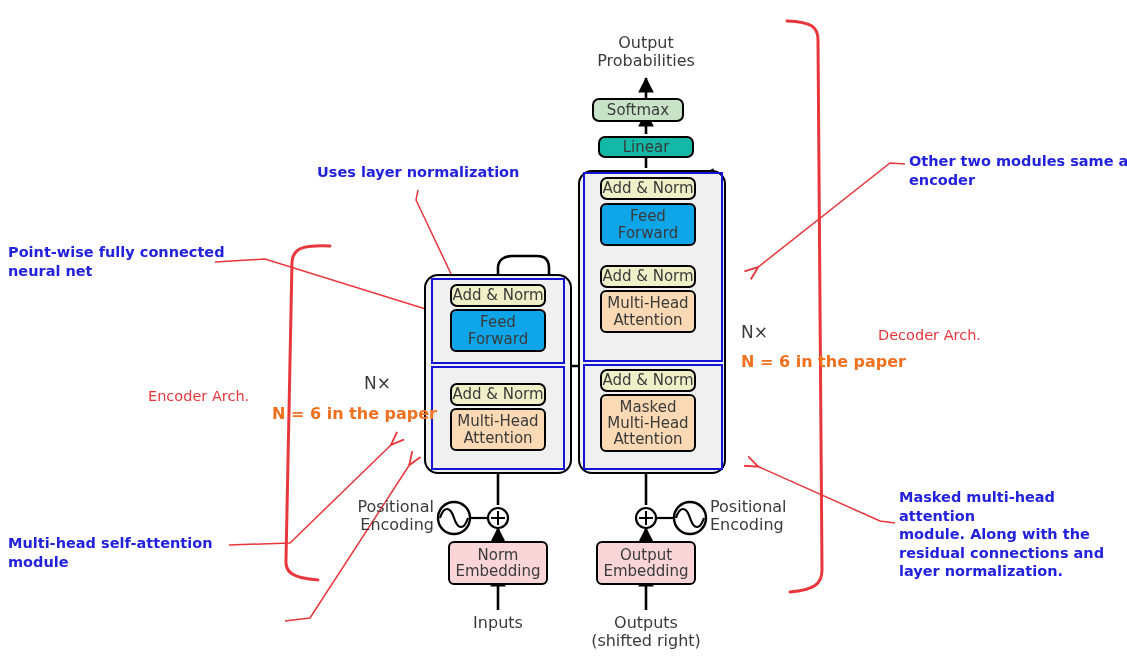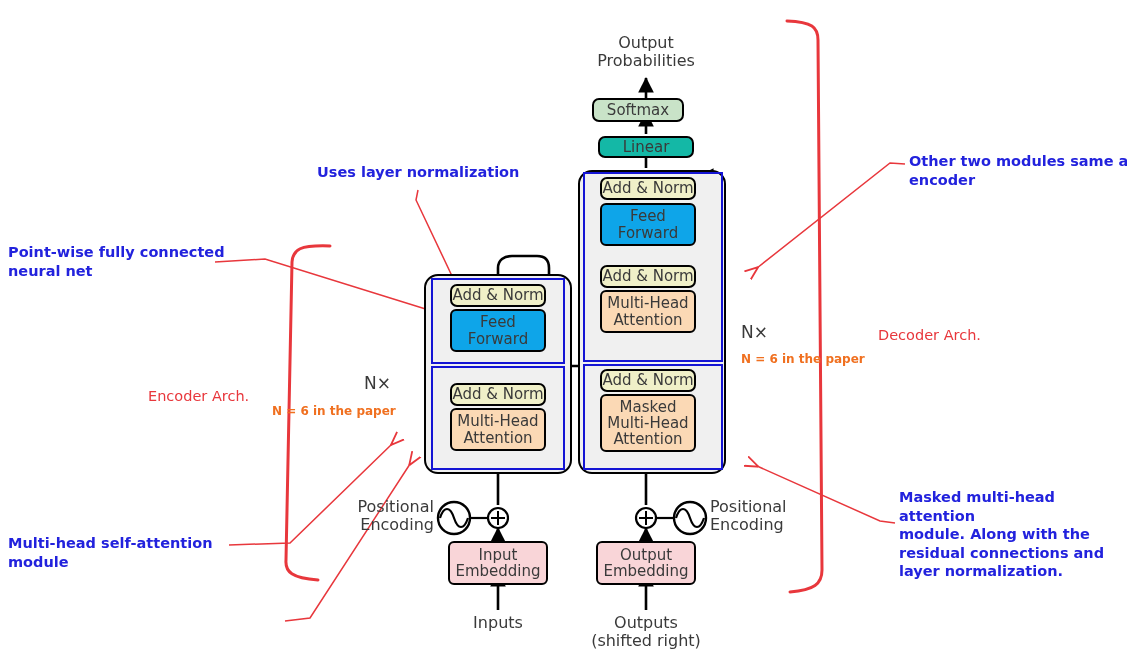--- a/index.html
+++ b/index.html
@@ -31,21 +31,21 @@
          font-family:"DejaVu Sans","Liberation Sans",sans-serif;}
 
   .nx{position:absolute;color:#3a3a3a;font-size:17px;
       font-family:"DejaVu Sans","Liberation Sans",sans-serif;}
 
   .note-blue{position:absolute;color:#2222dd;font-size:14.5px;font-weight:bold;
              line-height:1.28;white-space:pre-line;
              font-family:"DejaVu Sans","Liberation Sans",sans-serif;}
   .note-red{position:absolute;color:#e8373c;font-size:14.5px;
             font-family:"DejaVu Sans","Liberation Sans",sans-serif;}
-  .note-orange{position:absolute;color:#f07020;font-size:12px;font-weight:bold;
+  .note-orange{position:absolute;color:#f07020;font-size:16px;font-weight:bold;
                font-family:"DejaVu Sans","Liberation Sans",sans-serif;}
 </style>
 </head>
 <body>
 
 <div id="stage">
 
   <svg id="diagram" viewBox="0 0 1127 661">
     <defs>
       <marker id="ah" markerWidth="7" markerHeight="7" refX="5.6" refY="3" orient="auto">
@@ -185,21 +185,21 @@
   <div class="node blk addnorm" style="left:600px;top:369px;width:96px;">Add &amp; Norm</div>
   <div class="node blk mha" style="left:600px;top:394px;width:96px;height:58px;">Masked
 Multi-Head
 Attention</div>
 
   <div class="node blk linear" style="left:598px;top:136px;width:96px;">Linear</div>
   <div class="node blk softmax" style="left:592px;top:98px;width:92px;">Softmax</div>
   <div class="plain" style="left:570px;top:34px;width:152px;">Output
 Probabilities</div>
 
-  <div class="node blk emb" style="left:448px;top:541px;width:100px;height:44px;">Input
+  <div class="node blk emb" style="left:448px;top:541px;width:100px;height:44px;">Norm
 Embedding</div>
   <div class="node blk emb" style="left:596px;top:541px;width:100px;height:44px;">Output
 Embedding</div>
 
   <div class="plain" style="left:330px;top:498px;width:104px;text-align:right;">Positional
 Encoding</div>
   <div class="plain" style="left:710px;top:498px;width:110px;text-align:left;">Positional
 Encoding</div>
 
   <div class="plain" style="left:436px;top:614px;width:124px;">Inputs</div>

